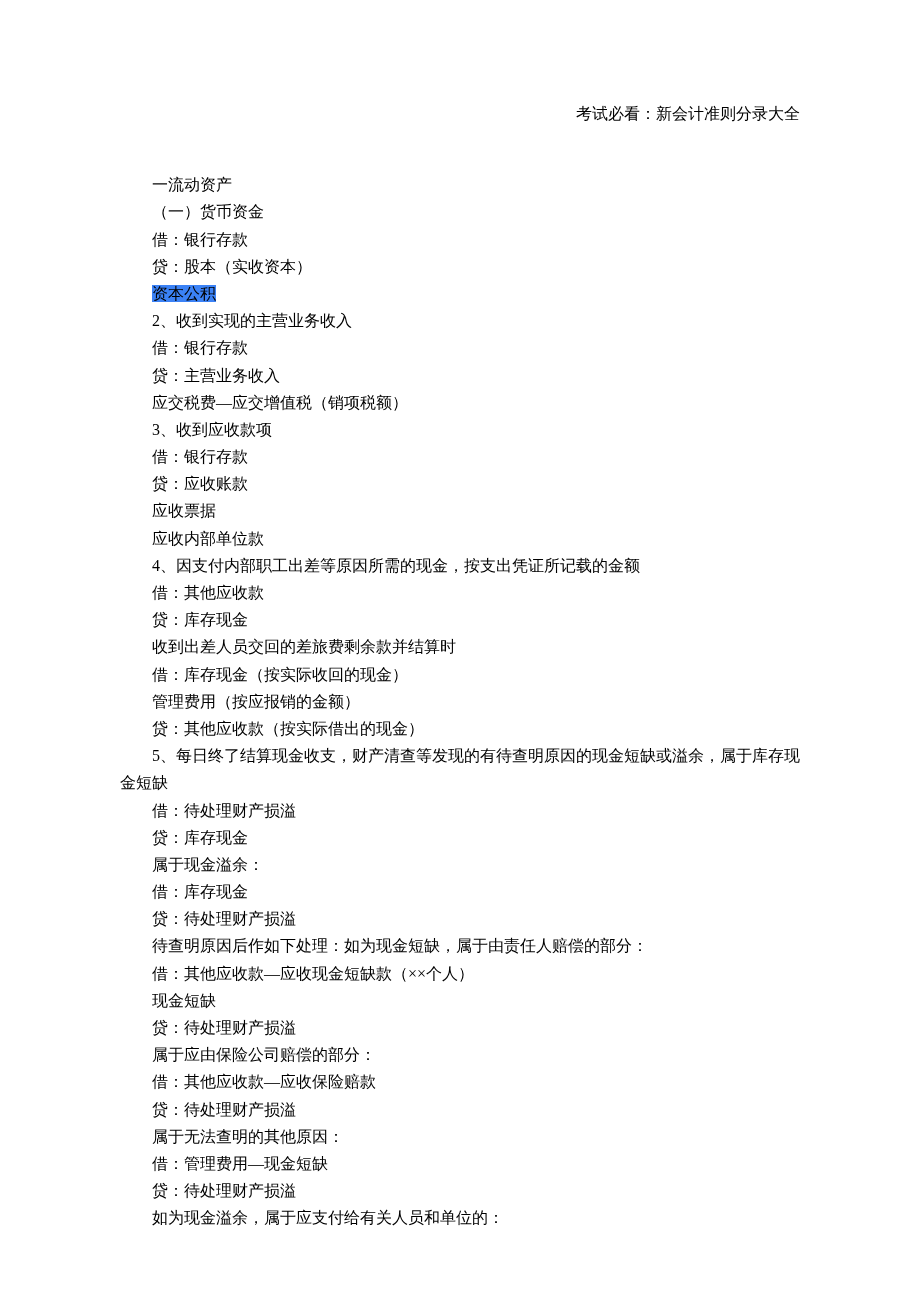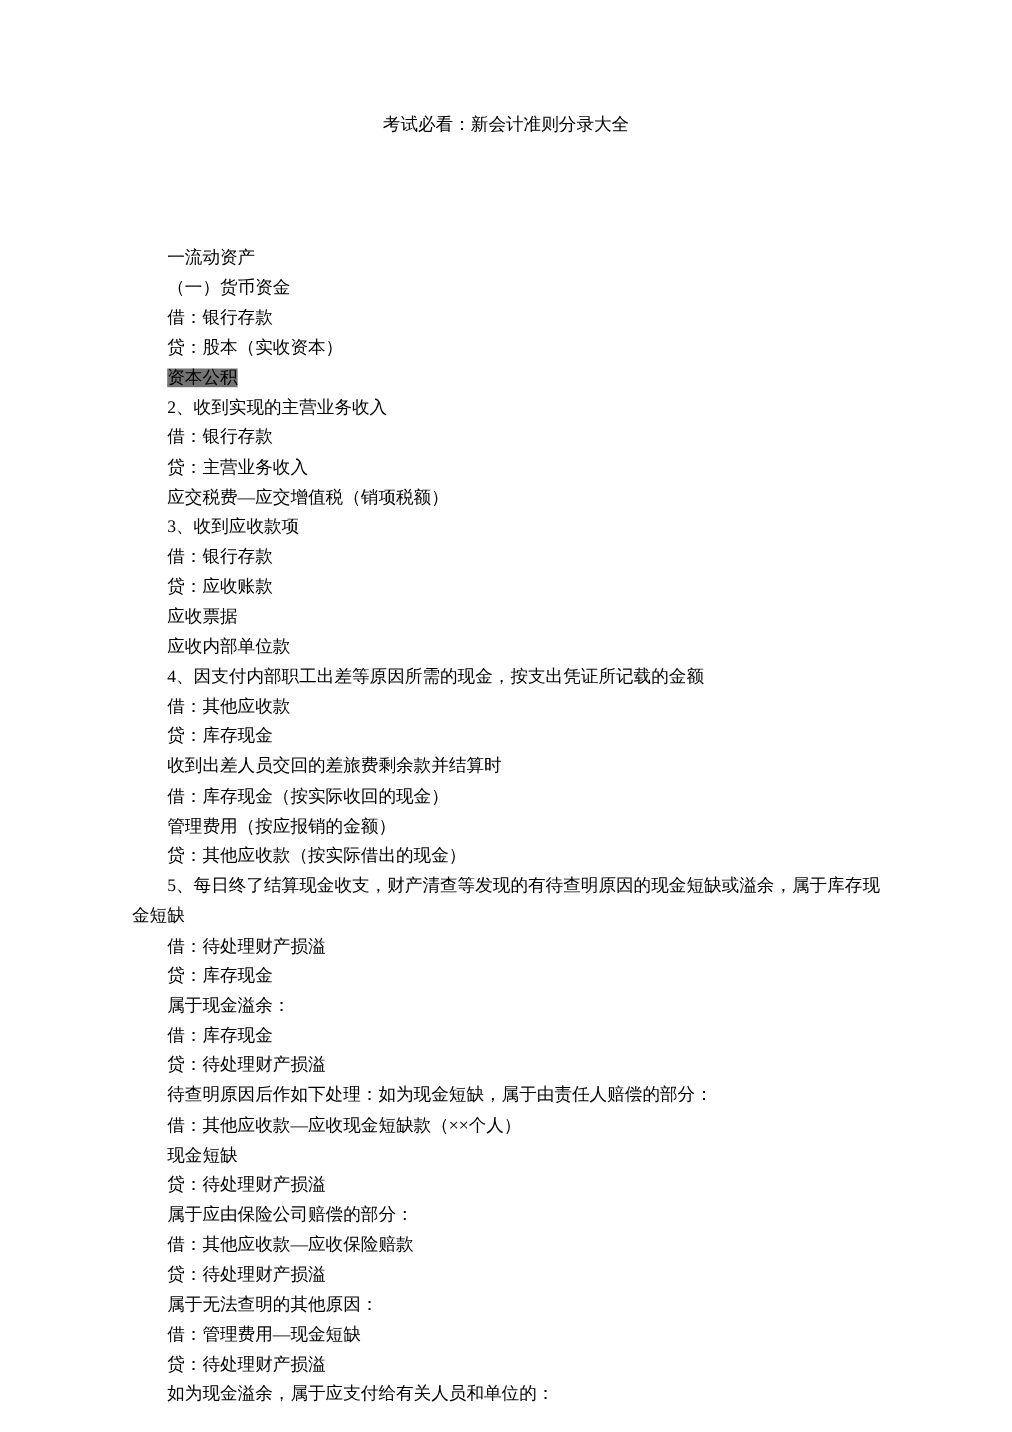--- a/index.html
+++ b/index.html
@@ -11,32 +11,32 @@
       width: 920px;
       min-height: 1302px;
       background: #ffffff;
       font-family: "SimSun", "宋体", serif;
       font-size: 16px;
       color: #000000;
       padding: 100px 120px 80px 120px;
       line-height: 1.7;
     }
     .title {
-      text-align: center;
+      text-align: right;
       font-size: 16px;
-      margin-bottom: 94px;
+      margin-bottom: 44px;
     }
     .content {
       text-align: left;
     }
     .line {
       text-indent: 2em;
     }
     .highlight {
-      background-color: #737373;
+      background-color: #3b82f6;
       display: inline;
     }
   </style>
 </head>
 <body>
 
 <div class="title">考试必看：新会计准则分录大全</div>
 
 <div class="content" id="content-container">
     <div class="line">一流动资产</div>

